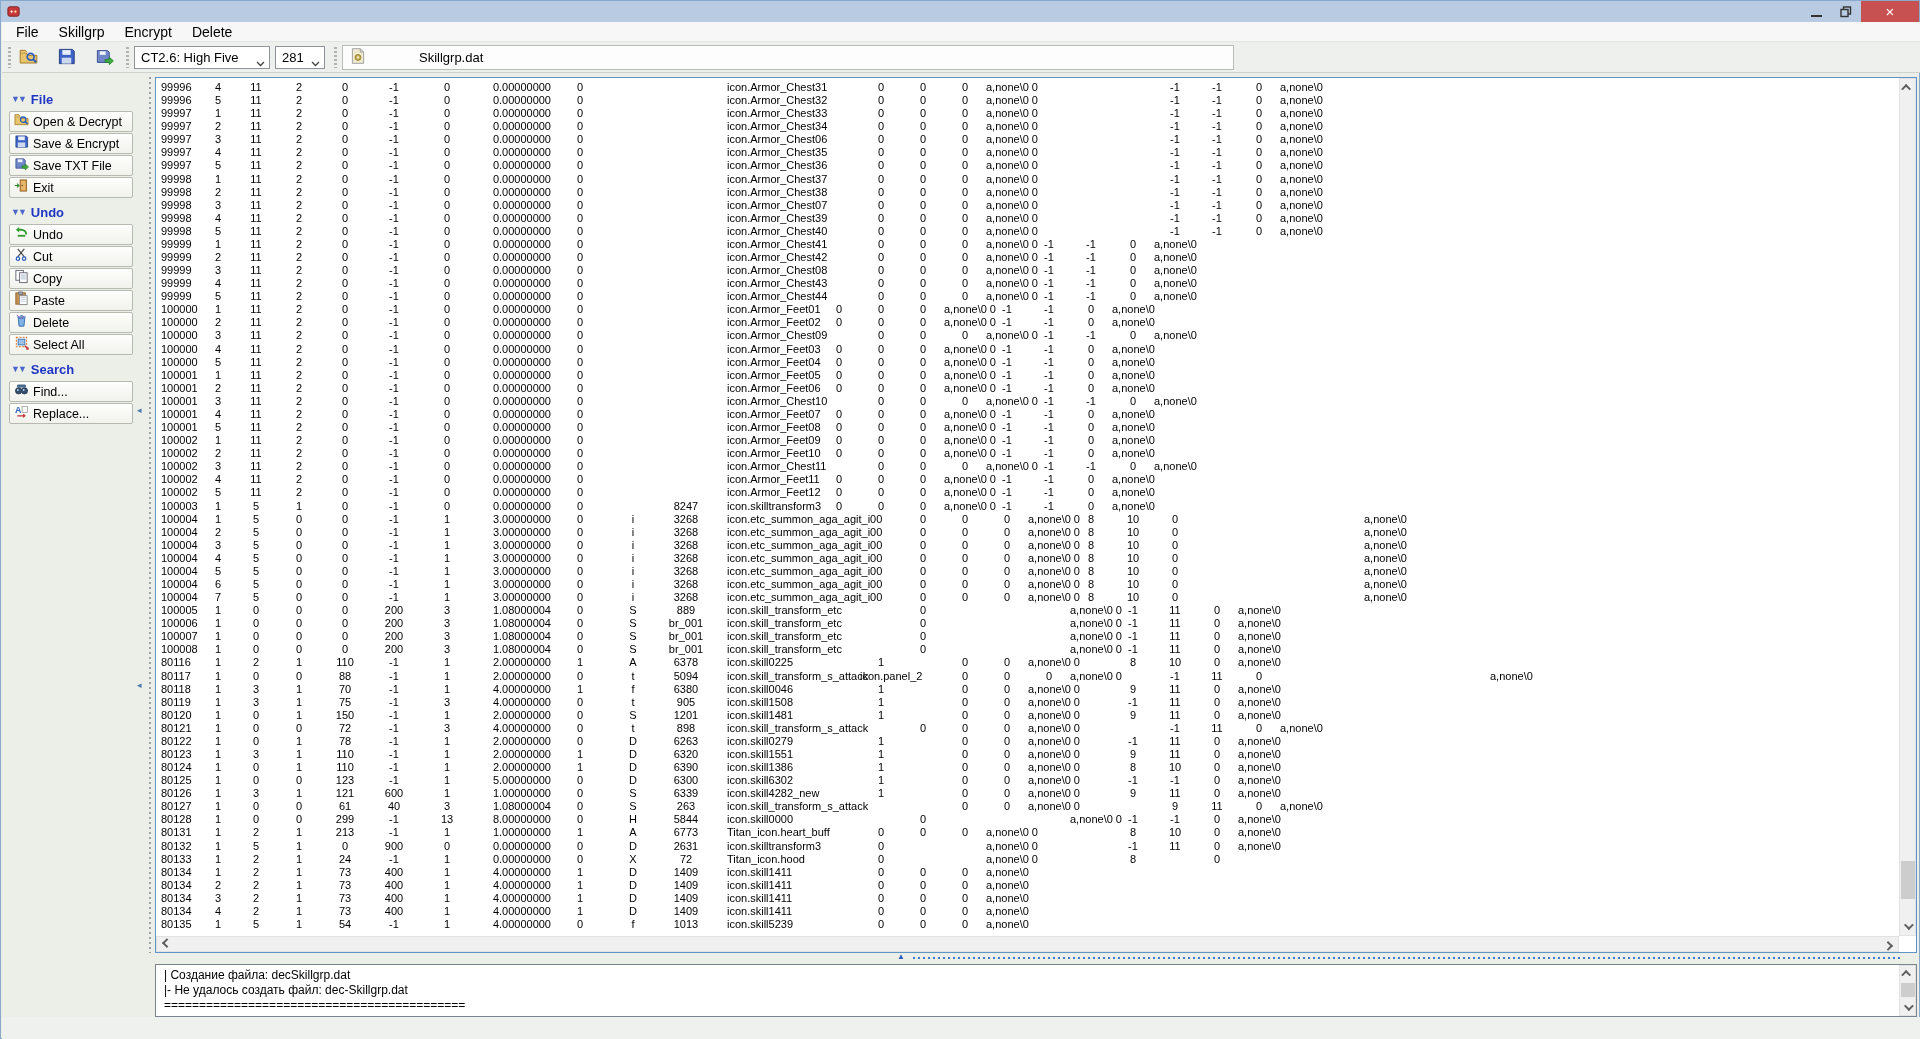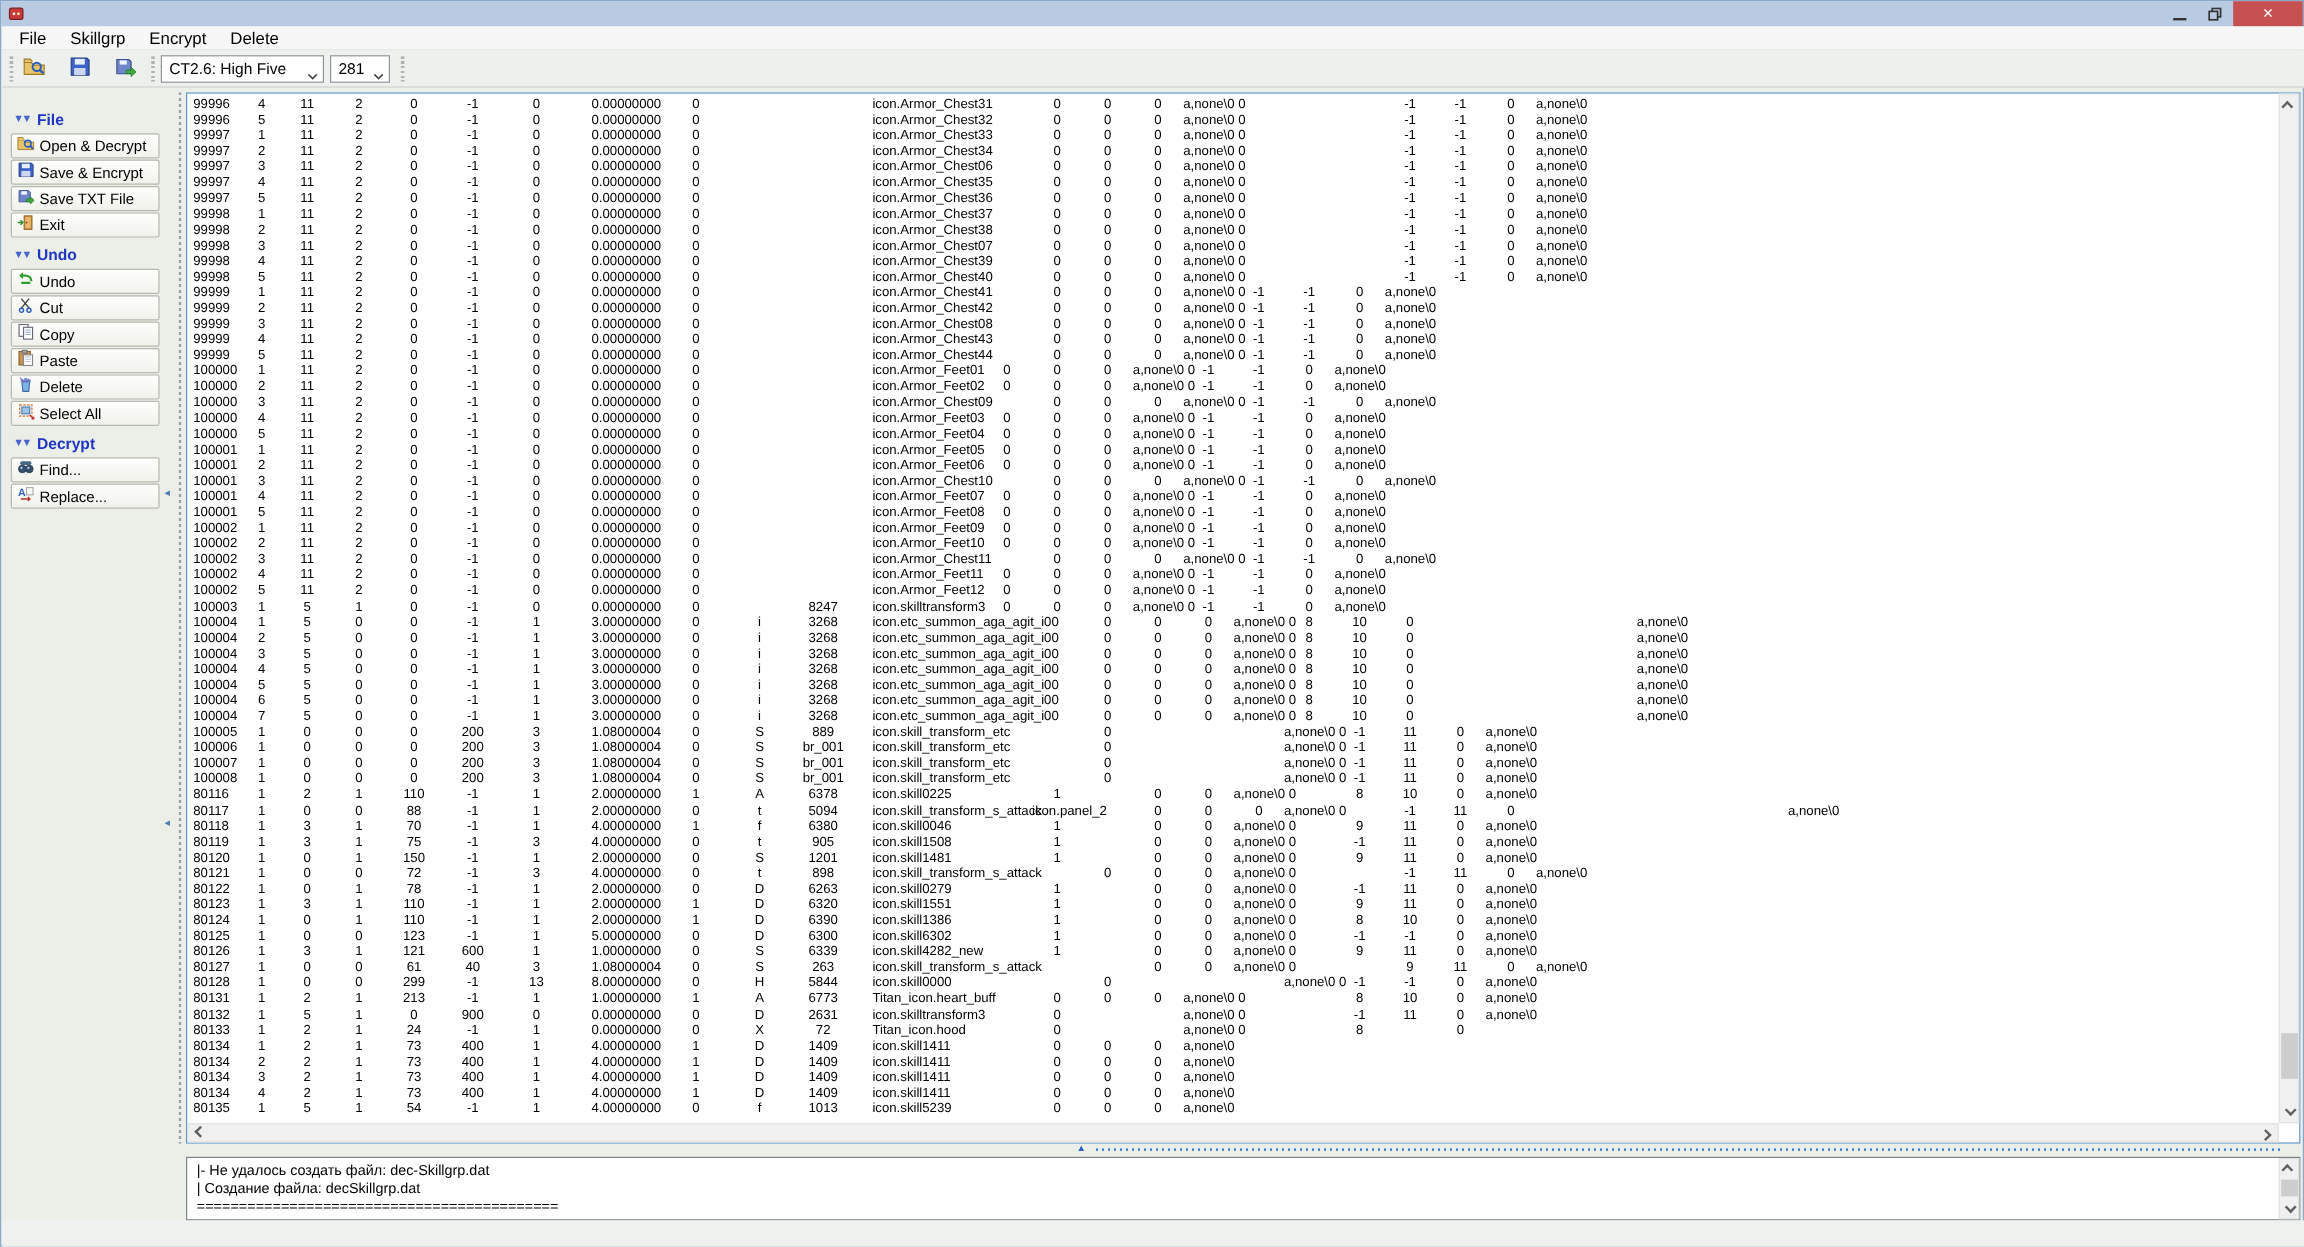--- a/index.html
+++ b/index.html
@@ -149,20 +149,29 @@
             <polyline points="1,1 4.5,4.5 8,1" fill="none" stroke="#444" stroke-width="1.3"></polyline>
           </svg></span>
     </div>
     <div class="combo" style="left:273px; width:50px;">
       <span>281</span>
       <span class="arr"><svg width="9" height="6" viewBox="0 0 9 6">
             <polyline points="1,1 4.5,4.5 8,1" fill="none" stroke="#444" stroke-width="1.3"></polyline>
           </svg></span>
     </div>
     <span class="grip" style="left:332px"></span>
+    <div class="filestrip">
+      <span id="file-ico"><svg viewBox="0 0 16 16">
+            <path d="M3 1.5h7l3 3V14.5H3z" fill="#f0ead0" stroke="#999" stroke-width=".8"></path>
+            <path d="M10 1.5v3h3" fill="none" stroke="#999" stroke-width=".8"></path>
+            <circle cx="8" cy="9.3" r="2.6" fill="#c8b050" stroke="#907c28" stroke-width=".8"></circle>
+            <circle cx="8" cy="9.3" r="1" fill="#f0ead0"></circle>
+          </svg></span>
+      <span class="file-label">Skillgrp.dat</span>
+    </div>
   </div>
 
   <div id="sidebar">
       <div class="sec-title" style="color: rgb(31, 53, 196);">
         <span class="chev">▼▼</span>
         <span>File</span>
       </div>
       <div class="side-btn">
         <span><svg viewBox="0 0 16 16">
             <path d="M1 5h5l1.5 2H15v6.5H1z" fill="#e8c56a" stroke="#a07828" stroke-width=".8"></path>
@@ -247,21 +256,21 @@
       <div class="side-btn">
         <span><svg viewBox="0 0 16 16">
             <rect x="2.5" y="2.5" width="11" height="10" fill="#dce8f5" stroke="#e07820" stroke-dasharray="2 1.4" stroke-width="1.1"></rect>
             <rect x="4.5" y="4.5" width="7" height="6" fill="#9ec3e8" stroke="#3a6ea5" stroke-width=".8"></rect>
             <path d="M11.5 11.5l3.2 3.2M13 15h2v-2" stroke="#c03030" stroke-width="1.3" fill="none"></path>
           </svg></span>
         <span class="lbl">Select All</span>
       </div>
       <div class="sec-title" style="color: rgb(31, 53, 196);">
         <span class="chev">▼▼</span>
-        <span>Decrypt</span>
+        <span>Search</span>
       </div>
       <div class="side-btn">
         <span><svg viewBox="0 0 16 16">
             <rect x="3" y="2.6" width="10" height="3.2" rx="1.6" fill="#4a6888"></rect>
             <circle cx="4.9" cy="9.4" r="3.4" fill="#35506e" stroke="#1d3048" stroke-width=".7"></circle>
             <circle cx="11.1" cy="9.4" r="3.4" fill="#35506e" stroke="#1d3048" stroke-width=".7"></circle>
             <rect x="6.9" y="8.2" width="2.2" height="2" fill="#35506e"></rect>
             <circle cx="4.1" cy="8.5" r="1" fill="#b8d0e8"></circle>
             <circle cx="10.3" cy="8.5" r="1" fill="#b8d0e8"></circle>
           </svg></span>
@@ -370,22 +379,22 @@
     </div>
   </div>
 
   <div class="hsplit">
     <span class="tri">▲</span>
     <span class="dots"></span>
   </div>
 
   <div class="logpanel">
     <div class="inner" id="loglines">
+        <div class="logline">| Создание файла: decSkillgrp.dat</div>
         <div class="logline">|- Не удалось создать файл: dec-Skillgrp.dat</div>
-        <div class="logline">| Создание файла: decSkillgrp.dat</div>
         <div class="logline">===========================================</div>
       </div>
     <div class="sb" style="right:0; top:0; width:17px; height:51px;">
       <span class="btn" style="top:0; left:0;">
           <span class="chevron chev-up"></span>
         </span>
       <span class="thumb" style="left: 1px; top: 17px; width: 14px; height: 14px; background: rgb(205, 205, 205);"></span>
       <span class="btn" style="bottom:0; left:0;">
           <span class="chevron chev-down"></span>
         </span>

